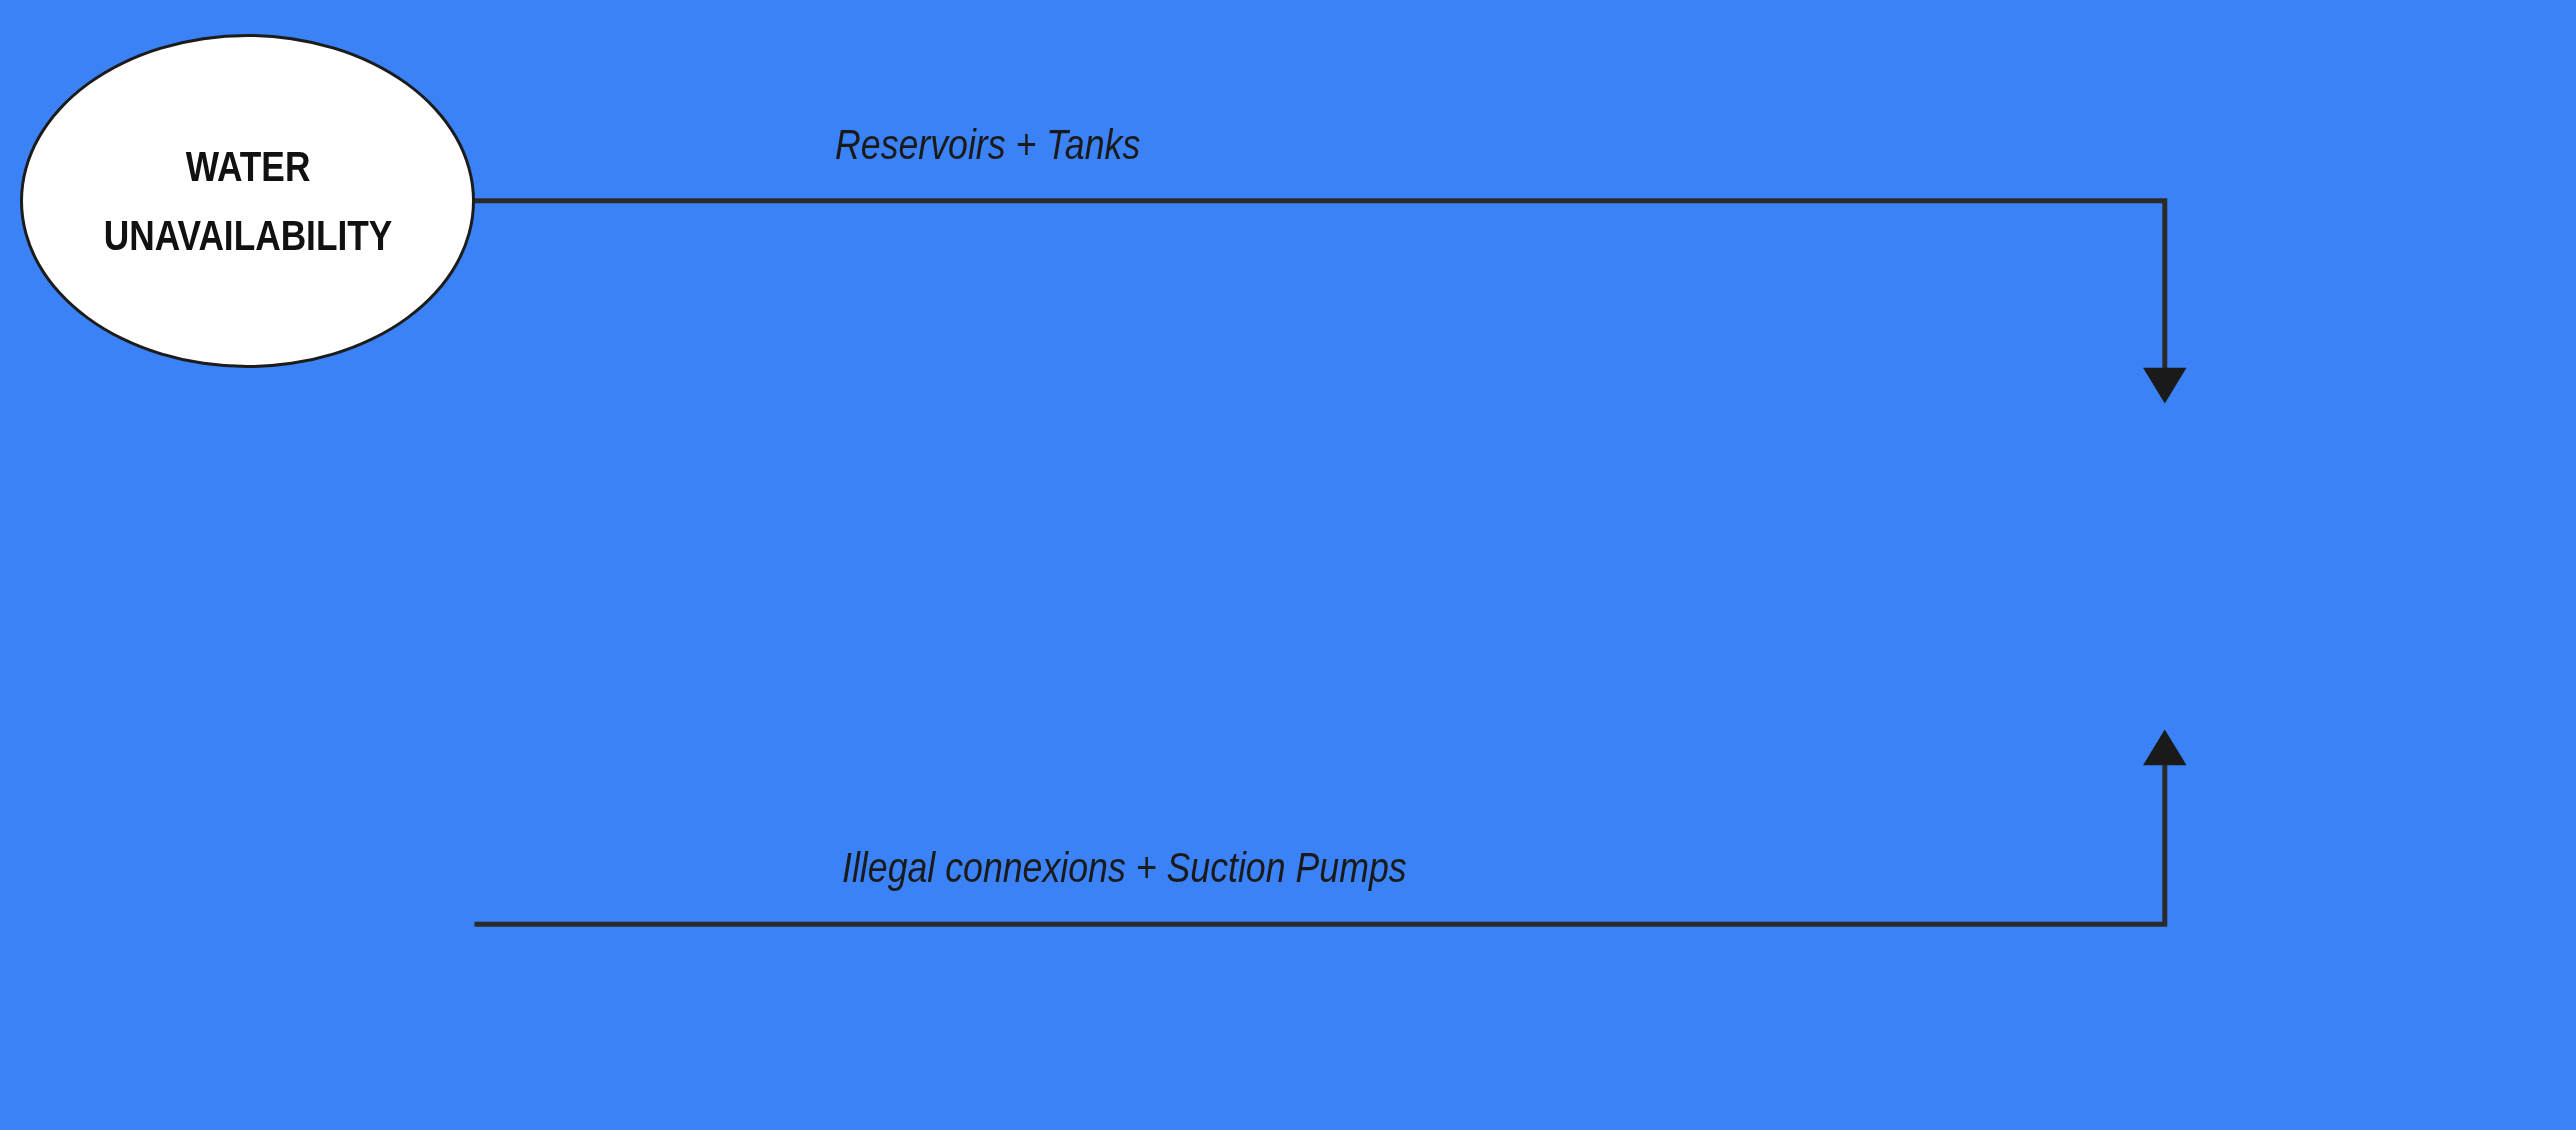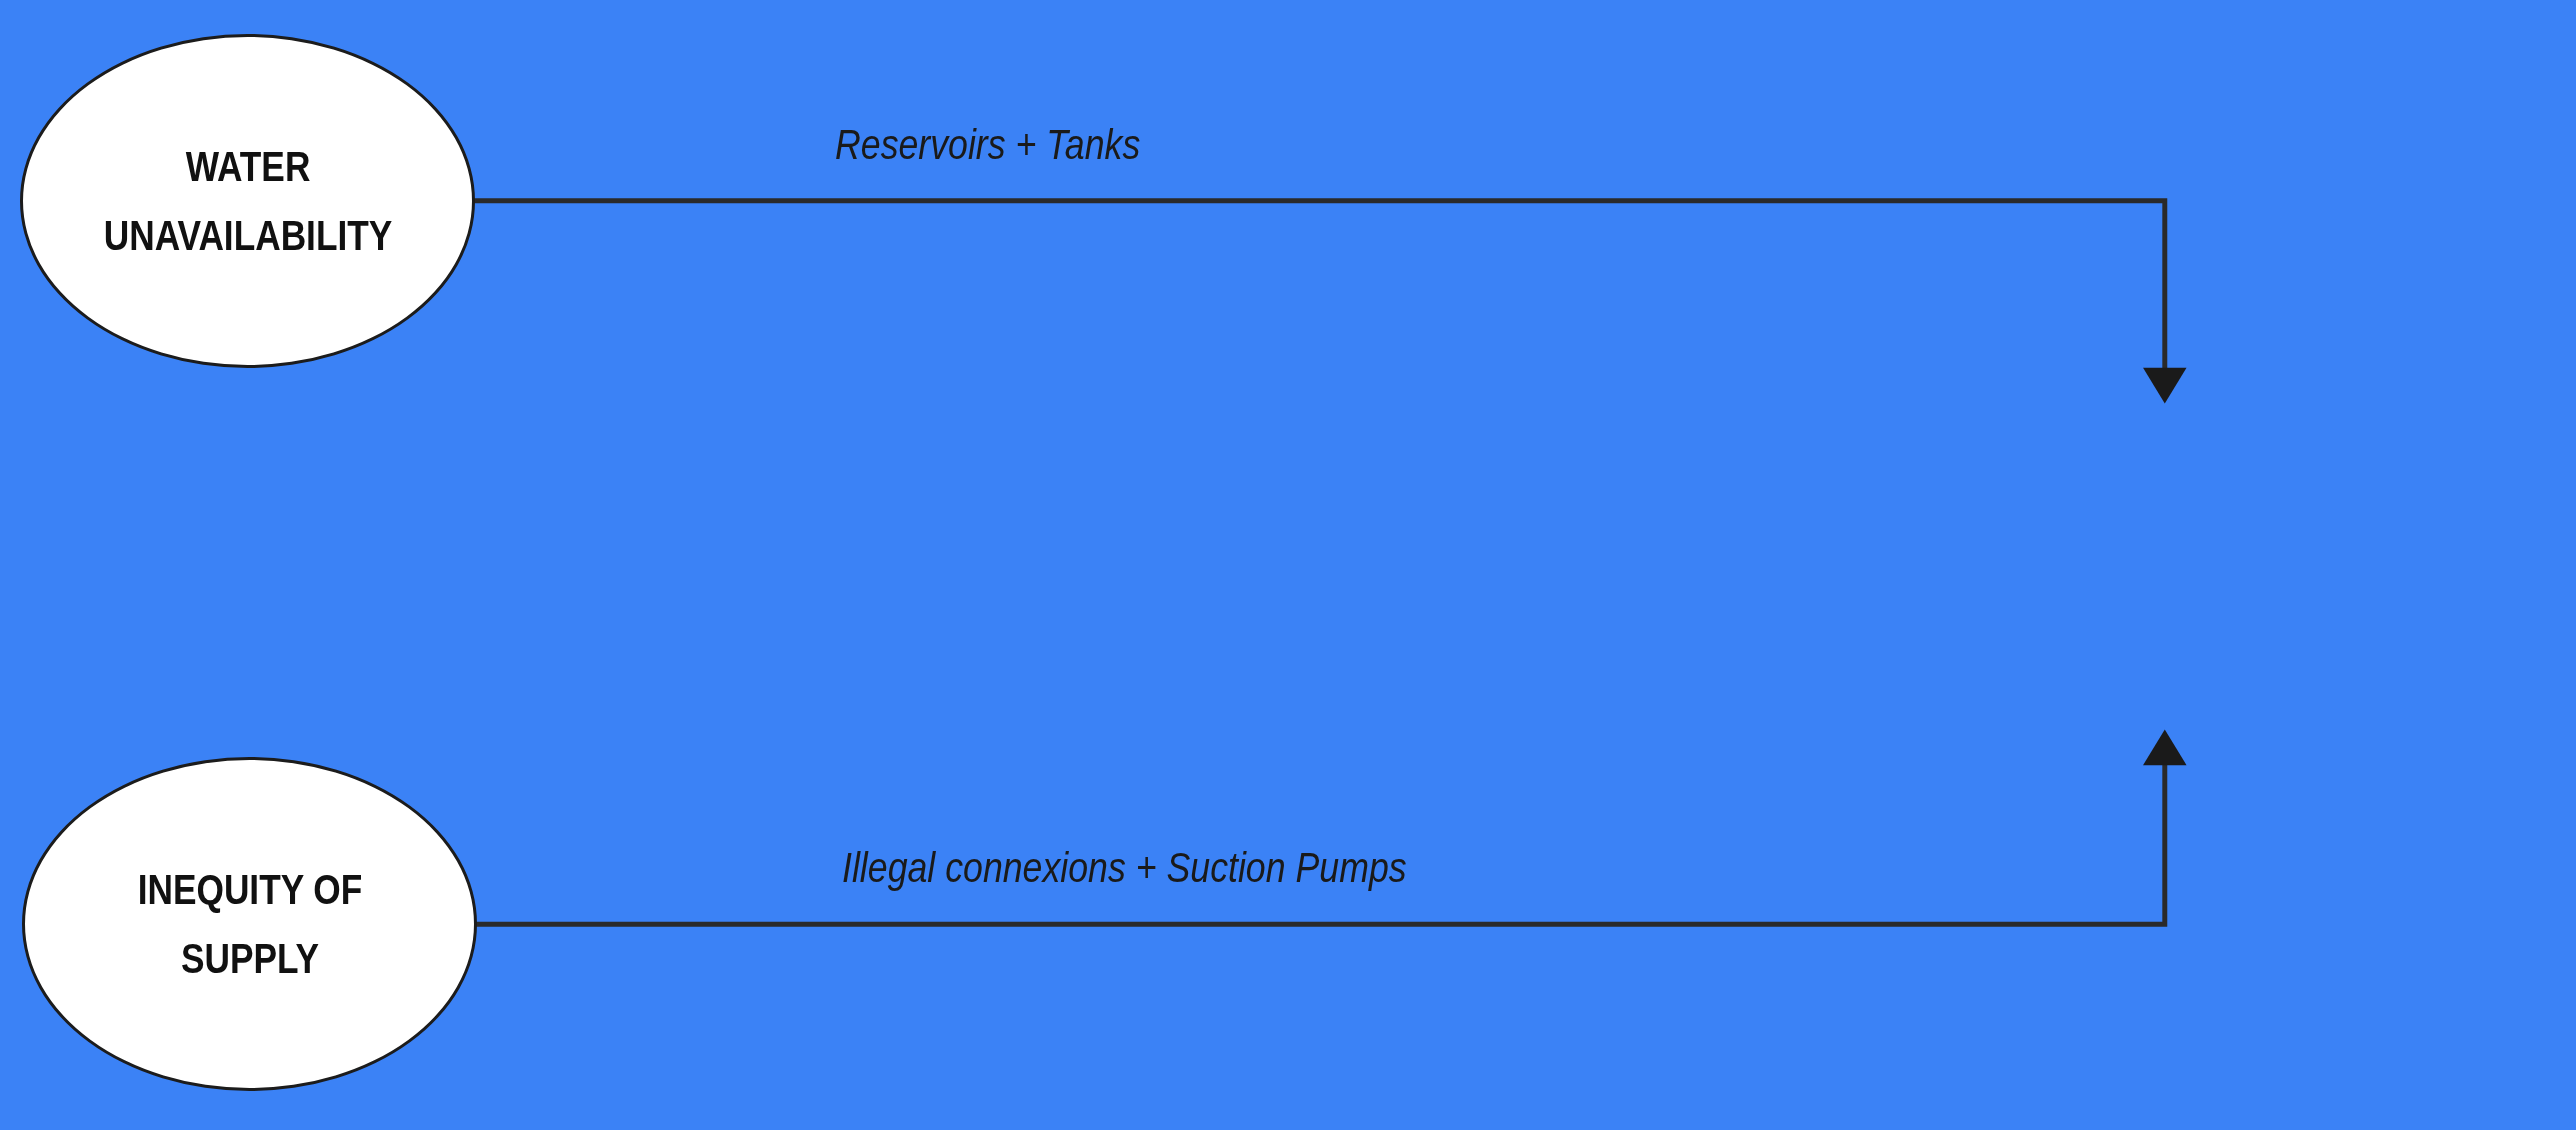--- a/index.html
+++ b/index.html
@@ -66,23 +66,20 @@
     <polygon points="2168,372 2212,372 2190,408" fill="#1a1a1a"></polygon>
 
     <polyline points="480,935 2190,935 2190,770" fill="none" stroke="#2a2a2a" stroke-width="5"></polyline>
     <polygon points="2168,774 2212,774 2190,738" fill="#1a1a1a"></polygon>
   </svg>
 
   <div class="node" id="node-water">
     <div class="node-label">WATER UNAVAILABILITY</div>
   </div>
 
-  <div class="node" id="node-inequity">
-    <div class="node-label">INEQUITY OF SUPPLY</div>
-  </div>
 
 
   <div class="edge-label" id="edge-label-top">Reservoirs + Tanks</div>
 
   <div class="edge-label" id="edge-label-bottom">Illegal connexions + Suction Pumps</div>
 
 </div>
 
 
 </body></html>

